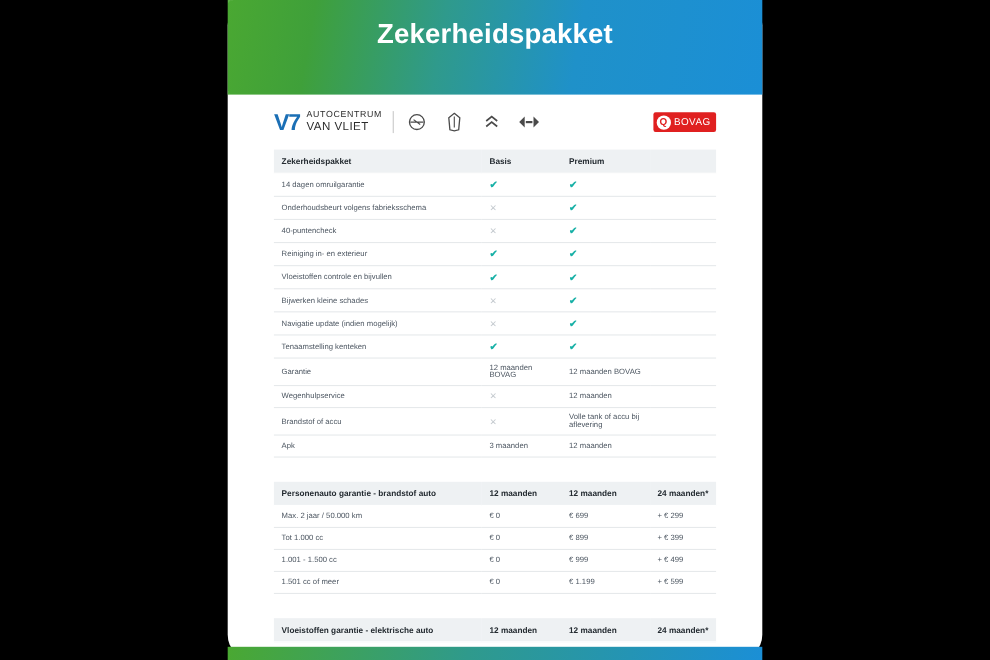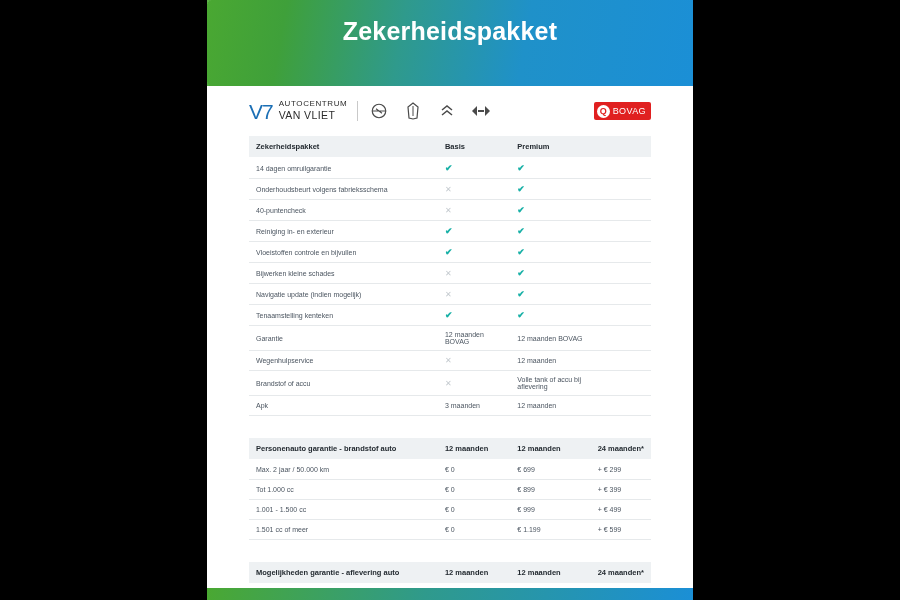--- a/index.html
+++ b/index.html
@@ -11,20 +11,21 @@
     overflow: hidden;
     font-family: "Liberation Sans", sans-serif;
   }
   .page {
     position: absolute;
     left: 207px;
     top: 0;
     width: 486px;
     height: 600px;
     background: #ffffff;
+    border-radius: 23px;
   }
   
   .banner {
     position: relative;
     width: 100%;
     height: 86px;
     background: linear-gradient(100deg, #4aa832 0%, #3fa03a 16%, #2f9a8c 40%, #1f91c9 65%, #1b8fd6 100%);
     overflow: hidden;
   }
   .banner::after {
@@ -66,21 +67,21 @@
     box-sizing: border-box;
   }
   .dealer-logo {
     display: flex;
     align-items: center;
     gap: 6px;
   }
   .dealer-mark {
     font-size: 21px;
     color: #1b6fb5;
-    font-weight: normal;
+    font-weight: bold;
     line-height: 1;
     letter-spacing: -1px;
   }
   .dealer-text {
     font-size: 8px;
     color: #2b2b2b;
     line-height: 1.25;
     font-weight: normal;
     letter-spacing: .6px;
   }
@@ -360,21 +361,21 @@
 
     <table>
       <colgroup>
           <col class="c1">
           <col class="c2">
           <col class="c3">
           <col class="c4">
         </colgroup>
       <tbody>
         <tr class="t-head">
-          <td>Mogelijkheden garantie - aflevering auto</td>
+          <td>Vloeistoffen garantie - elektrische auto</td>
           <td>12 maanden</td>
           <td>12 maanden</td>
           <td>24 maanden*</td>
         </tr>
       </tbody>
       <tbody class="t-body" id="ev-body">
           <tr>
             <td>Elektrisch</td>
             <td>€ 0</td>
             <td>€ 899</td>

